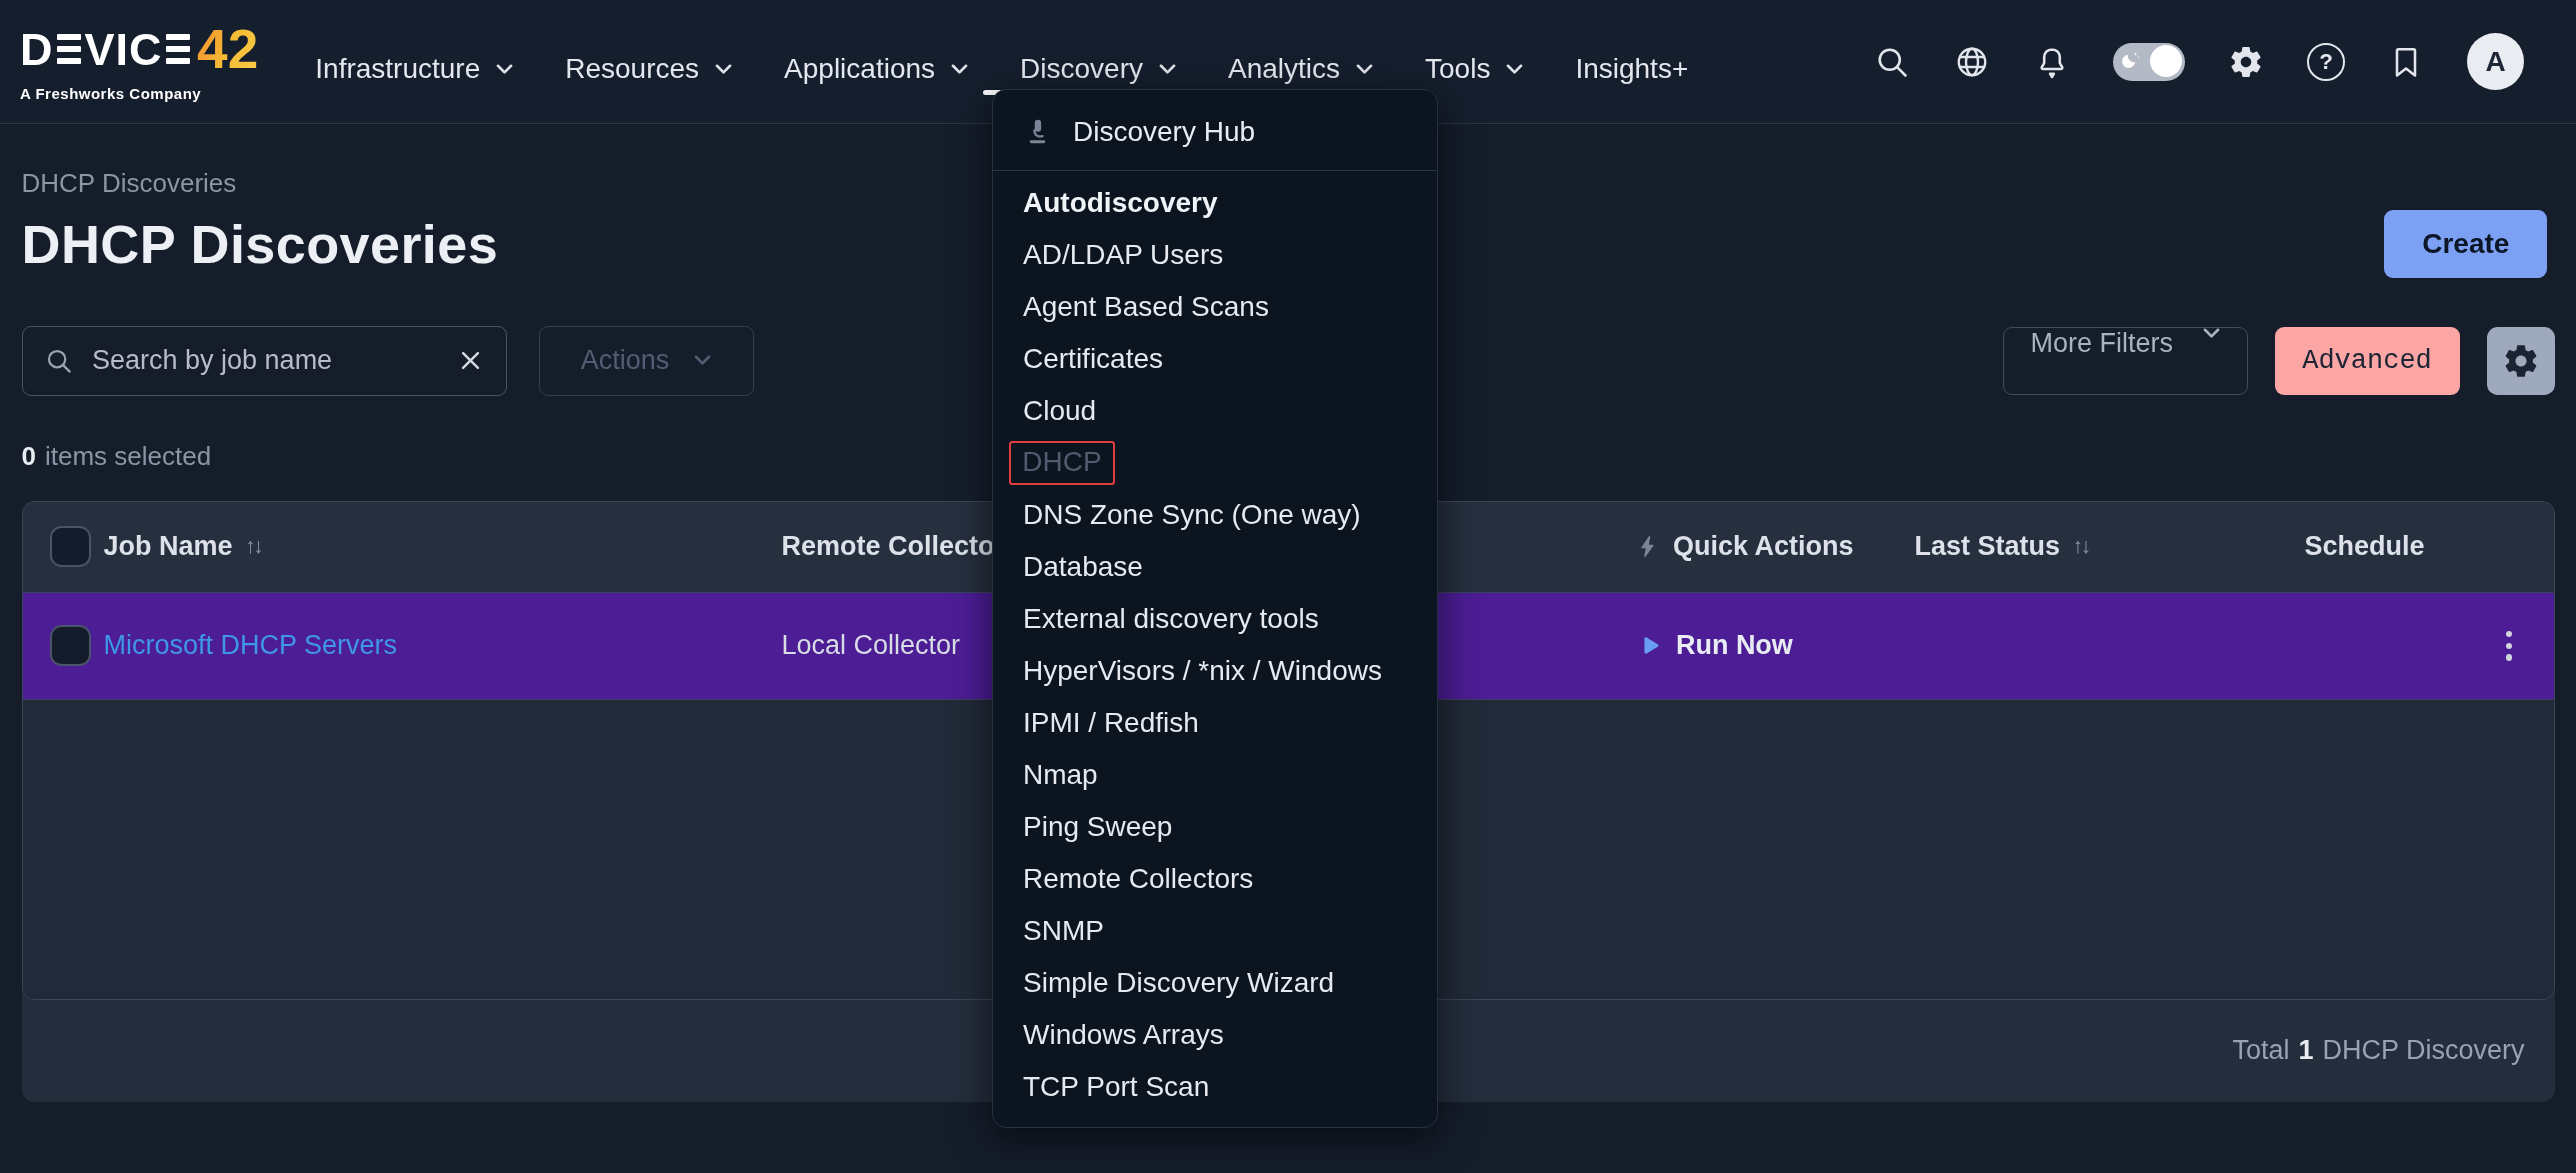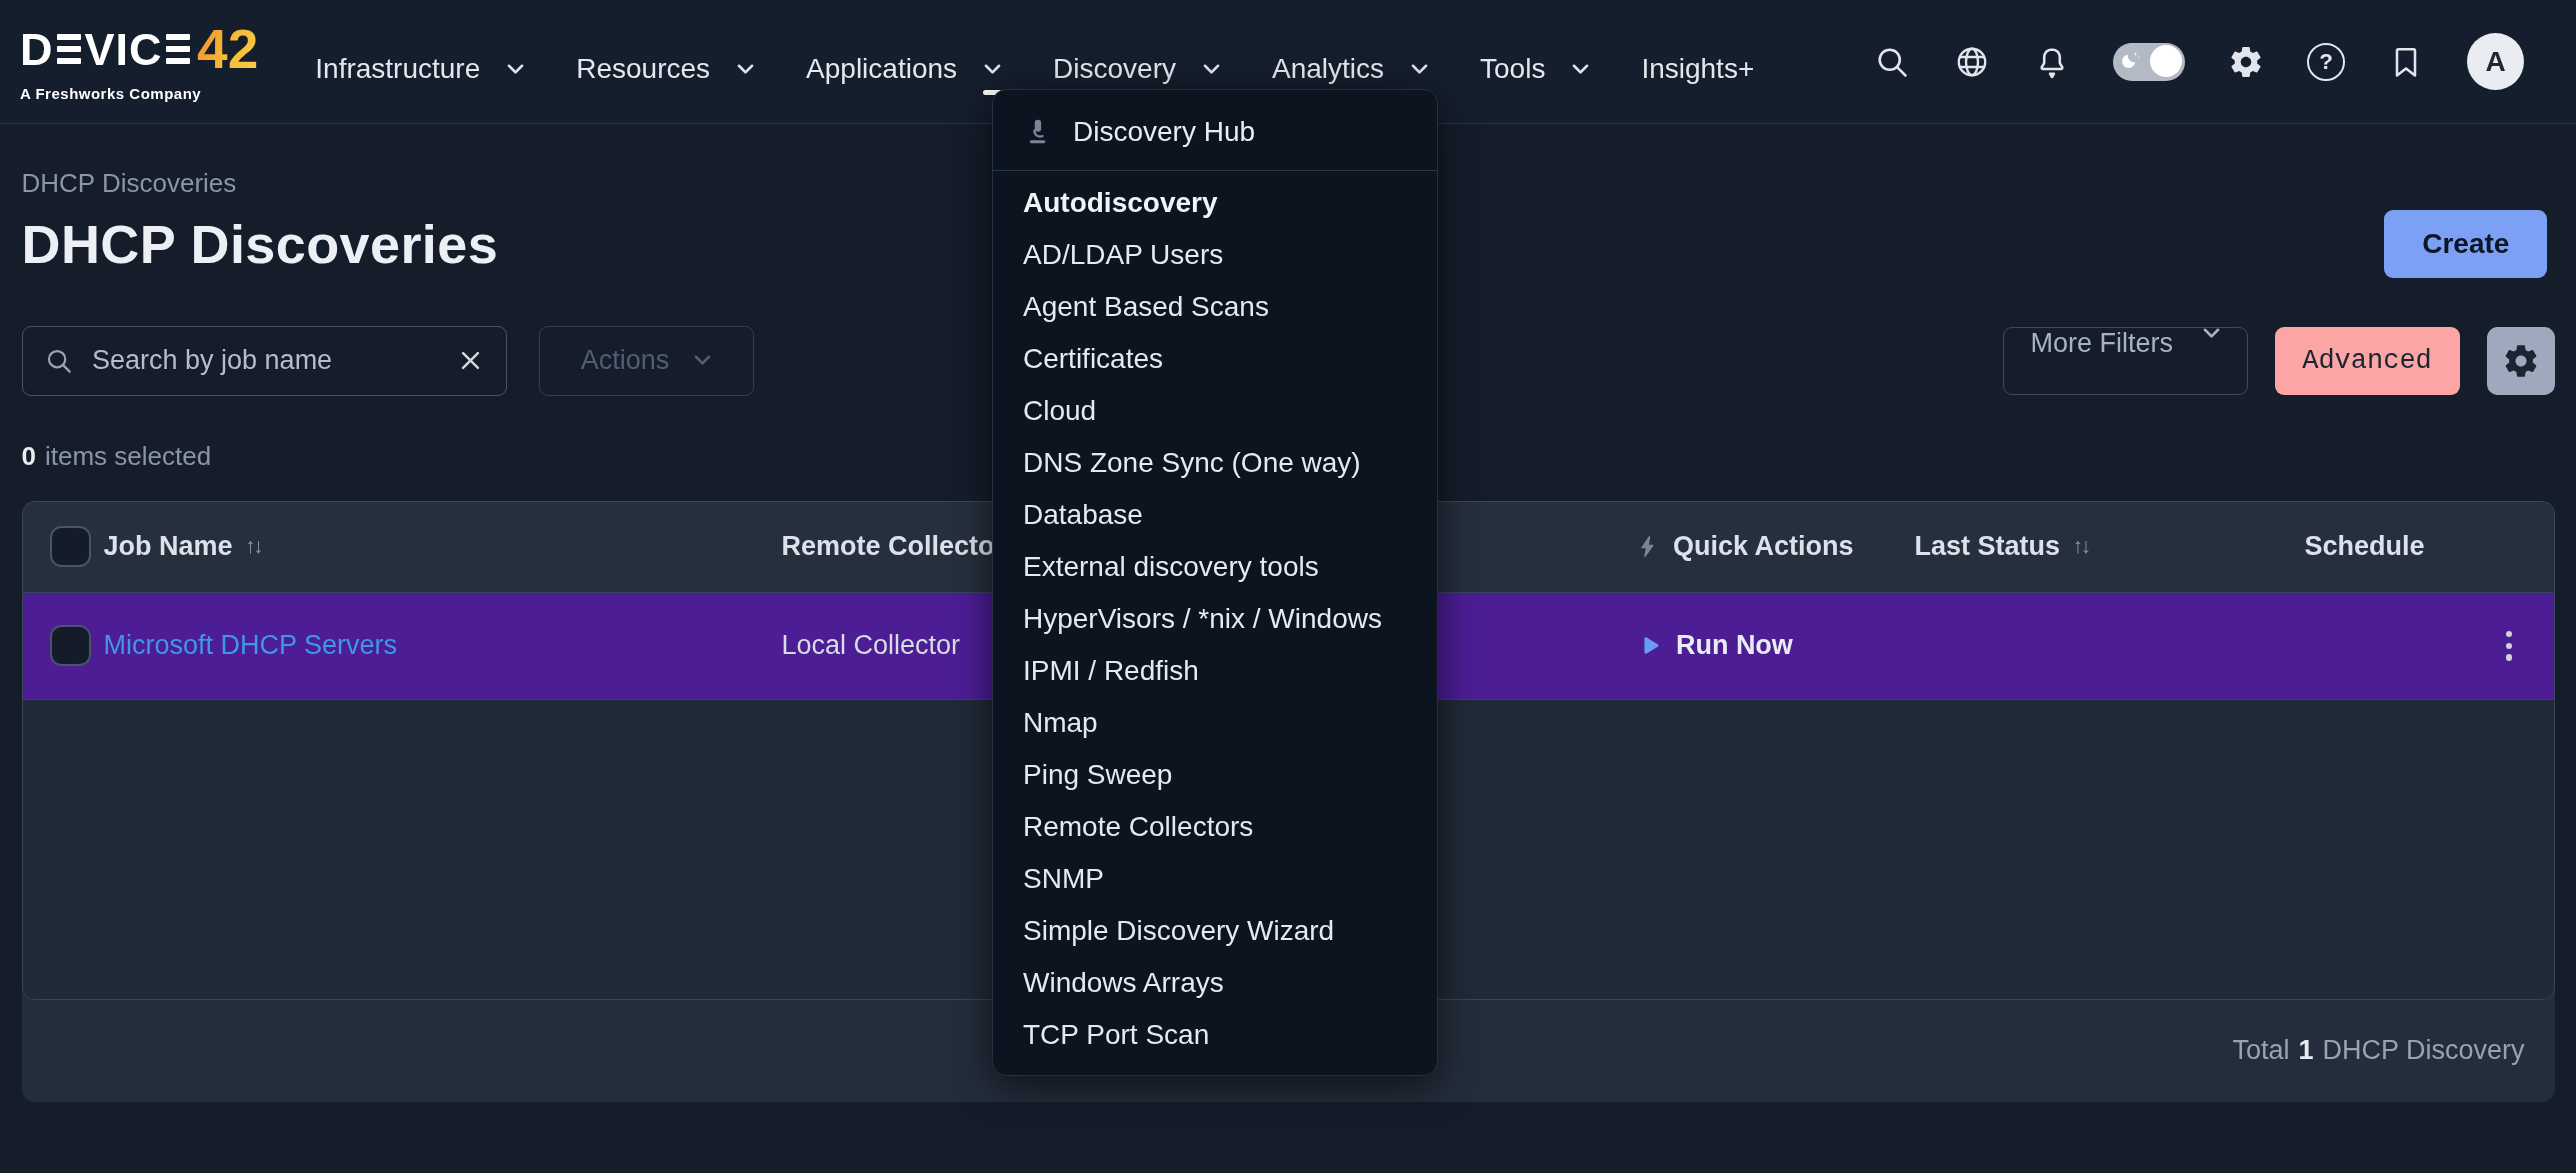--- a/index.html
+++ b/index.html
@@ -13,21 +13,21 @@
   .logo-row { display:flex; align-items:center; }
   .logo-letter { font-size:45px; font-weight:700; color:#fff; letter-spacing:0.9px; line-height:1; }
   .logo-e { display:inline-flex; flex-direction:column; justify-content:space-between; height:31px; width:24px; margin:0 3.6px; }
   .logo-e i { display:block; height:6.3px; background:#fff; border-radius:0.9px; }
   .logo-42 { font-size:55px; font-weight:700; line-height:1; margin-left:3.6px;
              background:linear-gradient(115deg,#f08c2e,#f6b935,#f8cf49);
              -webkit-background-clip:text; background-clip:text; color:transparent; }
   .tagline { font-size:15px; font-weight:700; color:#fff; letter-spacing:0.5px; margin-top:8px; }
 
   .nav-links { display:flex; align-items:center; gap:52px; margin-left:57px; }
-  .nav-link { display:flex; align-items:center; gap:27px; font-size:28px; font-weight:500;
+  .nav-link { display:flex; align-items:center; gap:16px; font-size:28px; font-weight:500;
               color:#e4e8ee; cursor:pointer; white-space:nowrap;margin-top:15px; }
   .chev { width:17px; height:10.7px; }
   .chev path { fill:none; stroke:#dfe3ea; stroke-width:2.2; stroke-linecap:round; stroke-linejoin:round; }
 
   .nav-right { margin-left:auto; display:flex; align-items:center; gap:42px; }
   .nav-ic { width:38px; height:38px; display:flex; align-items:center; justify-content:center; cursor:pointer; color:#e2e6ec; }
   .nav-ic svg { width:36px; height:36px; }
   .help-circle { width:38px; height:38px; border:2.2px solid #e2e6ec; border-radius:50%;
                  display:flex; align-items:center; justify-content:center;
                  font-size:22.4px; font-weight:600; color:#e2e6ec; }
@@ -344,20 +344,23 @@
         <path d="M6.2 19.3h9.4" stroke-width="2.2"></path>
       </svg>
       <span>Discovery Hub</span>
     </div>
     <div class="menu-divider"></div>
     <div class="menu-section">Autodiscovery</div>
     <div class="menu-item">AD/LDAP Users</div>
     <div class="menu-item">Agent Based Scans</div>
     <div class="menu-item">Certificates</div>
     <div class="menu-item">Cloud</div>
+    <div class="menu-item disabled">
+      <span class="hl">DHCP</span>
+    </div>
     <div class="menu-item">DNS Zone Sync (One way)</div>
     <div class="menu-item">Database</div>
     <div class="menu-item">External discovery tools</div>
     <div class="menu-item">HyperVisors / *nix / Windows</div>
     <div class="menu-item">IPMI / Redfish</div>
     <div class="menu-item">Nmap</div>
     <div class="menu-item">Ping Sweep</div>
     <div class="menu-item">Remote Collectors</div>
     <div class="menu-item">SNMP</div>
     <div class="menu-item">Simple Discovery Wizard</div>

